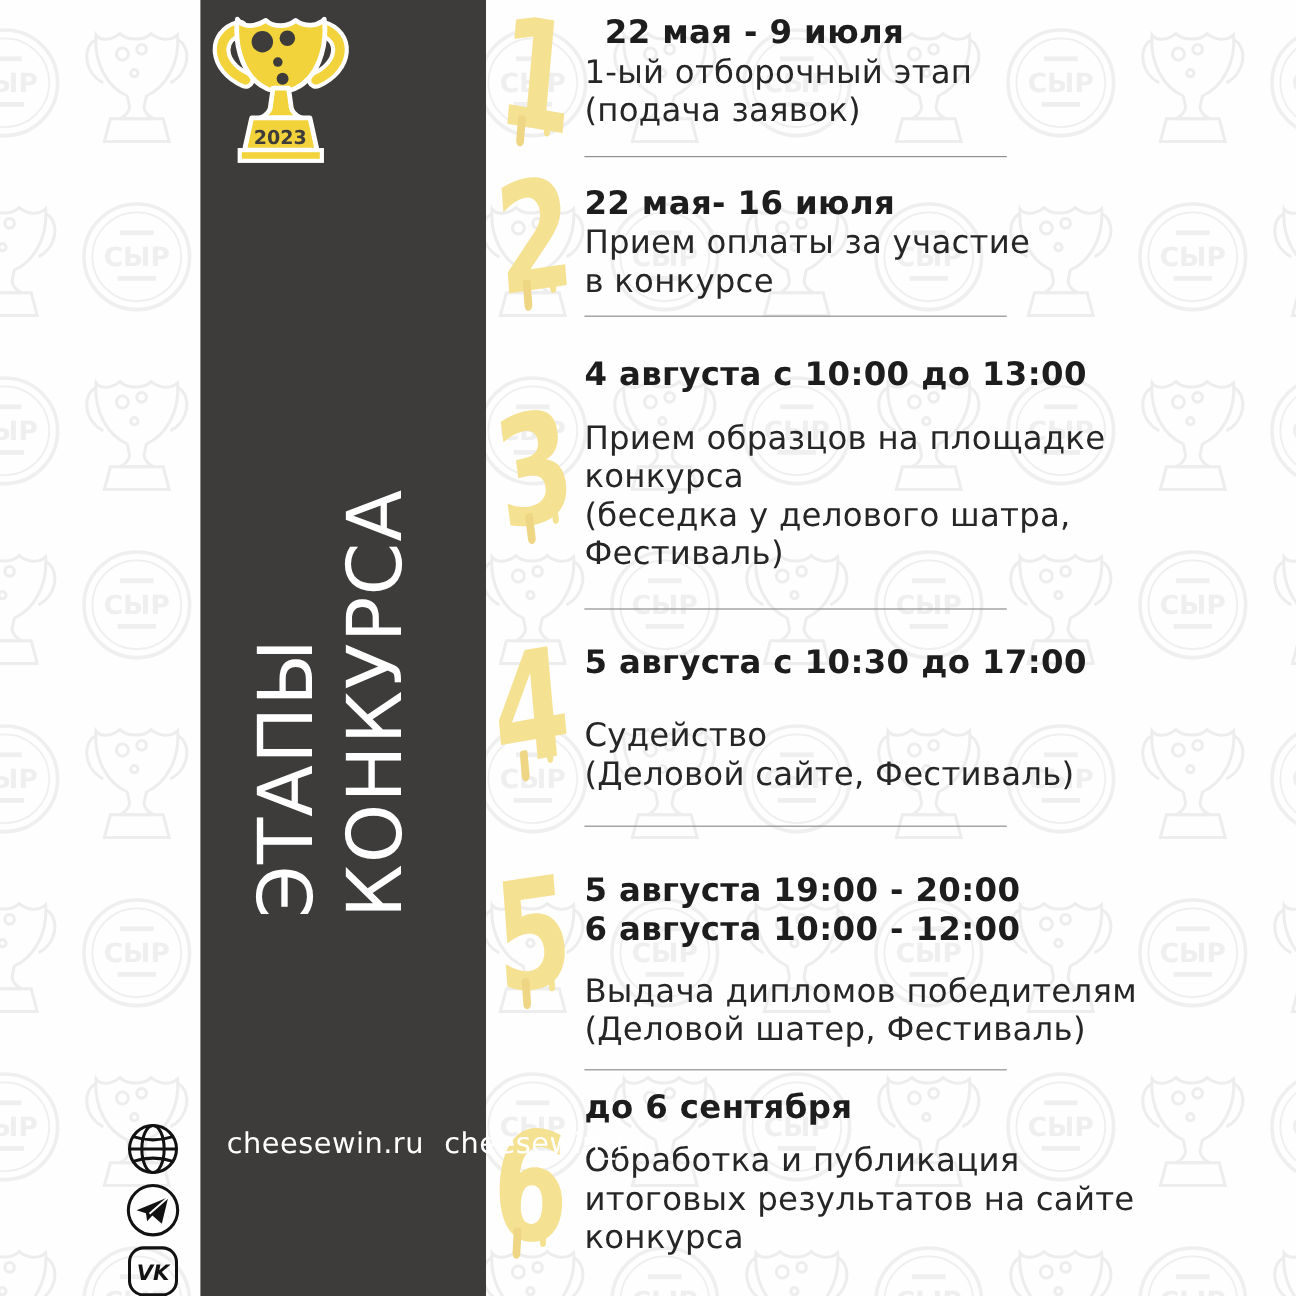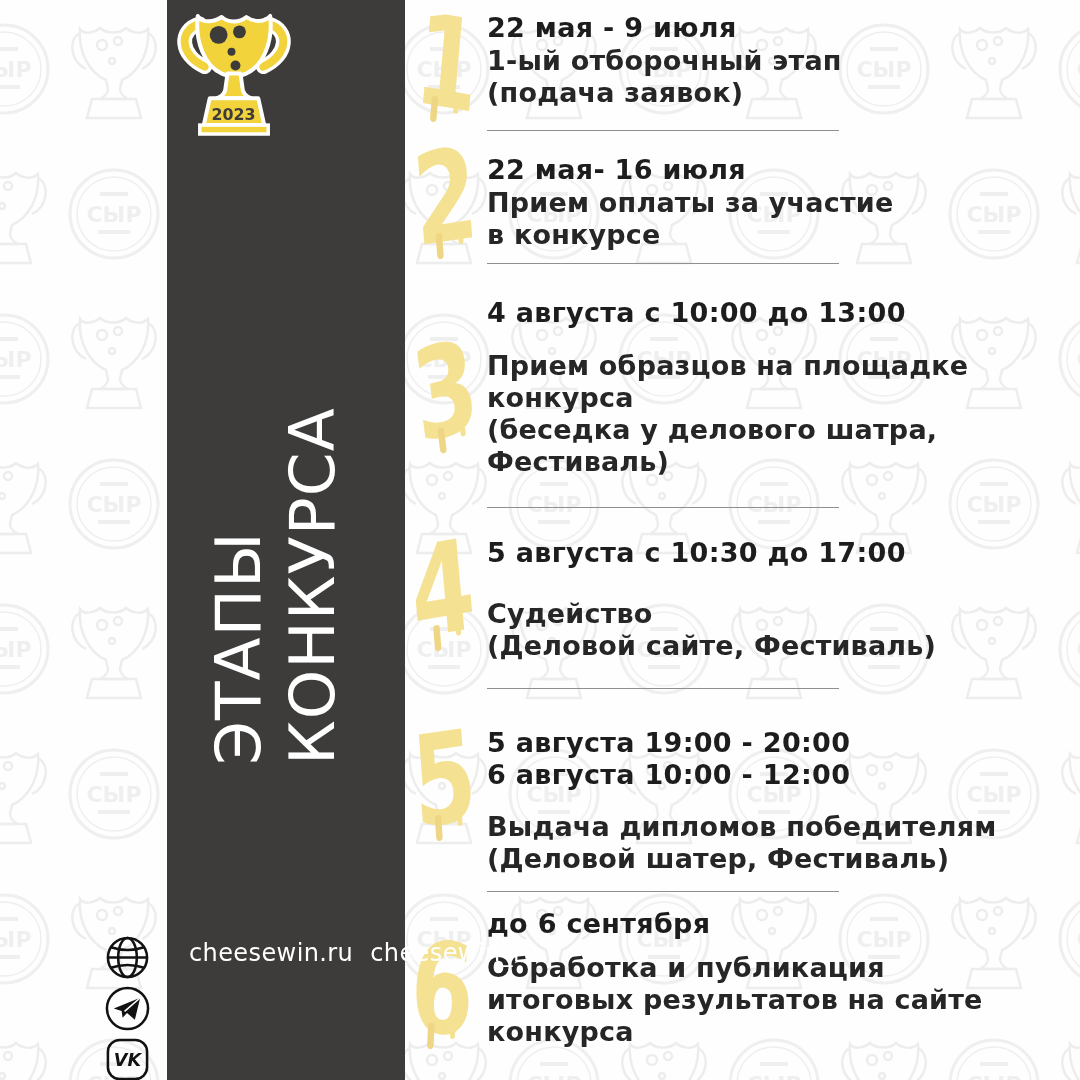--- a/index.html
+++ b/index.html
@@ -58,27 +58,27 @@
   .stage .num::before{
     content:"";position:absolute;right:27px;top:106px;width:7px;height:16px;
     border-radius:4px 4px 6px 6px;background:#f5e192;
   }
   .stage .date{
     position:absolute;margin:0;white-space:pre-line;
     font-size:27px;line-height:32px;font-weight:700;color:#1d1d1d;letter-spacing:.3px;
   }
   .stage .desc{
     position:absolute;margin:0;white-space:pre-line;
-    font-size:27px;line-height:32px;font-weight:700;color:#262626;letter-spacing:.2px;
+    font-size:27px;line-height:32px;font-weight:400;color:#262626;letter-spacing:.2px;
   }
   .stage .div{
     position:absolute;width:352px;height:0;margin:0;border:none;
     border-top:1px solid #8f8f8f;
   }
-  .s1 .num{left:400px;top:-10px;--r:7deg}  .s1 .date{left:487px;top:12px}  .s1 .desc{left:487px;top:45px}  .s1 .div{left:487px;top:130px}
+  .s1 .num{left:400px;top:-10px;--r:7deg}  .s1 .date{left:504px;top:12px}  .s1 .desc{left:487px;top:45px}  .s1 .div{left:487px;top:130px}
   .s2 .num{left:398px;top:124px;--r:-6deg} .s2 .date{left:487px;top:154px} .s2 .desc{left:487px;top:187px} .s2 .div{left:487px;top:263px}
   .s3 .num{left:398px;top:318px;--r:-10deg}.s3 .date{left:487px;top:297px} .s3 .desc{left:487px;top:350px} .s3 .div{left:487px;top:507px}
   .s4 .num{left:395px;top:516px;--r:-7deg} .s4 .date{left:487px;top:537px} .s4 .desc{left:487px;top:598px} .s4 .div{left:487px;top:688px}
   .s5 .num{left:397px;top:706px;--r:-6deg} .s5 .date{left:487px;top:727px} .s5 .desc{left:487px;top:811px} .s5 .div{left:487px;top:891px}
   .s6 .num{left:395px;top:916px;--r:4deg}  .s6 .date{left:487px;top:908px} .s6 .desc{left:487px;top:952px}
 </style>
 </head>
 <body>
 
 <div class="canvas">

